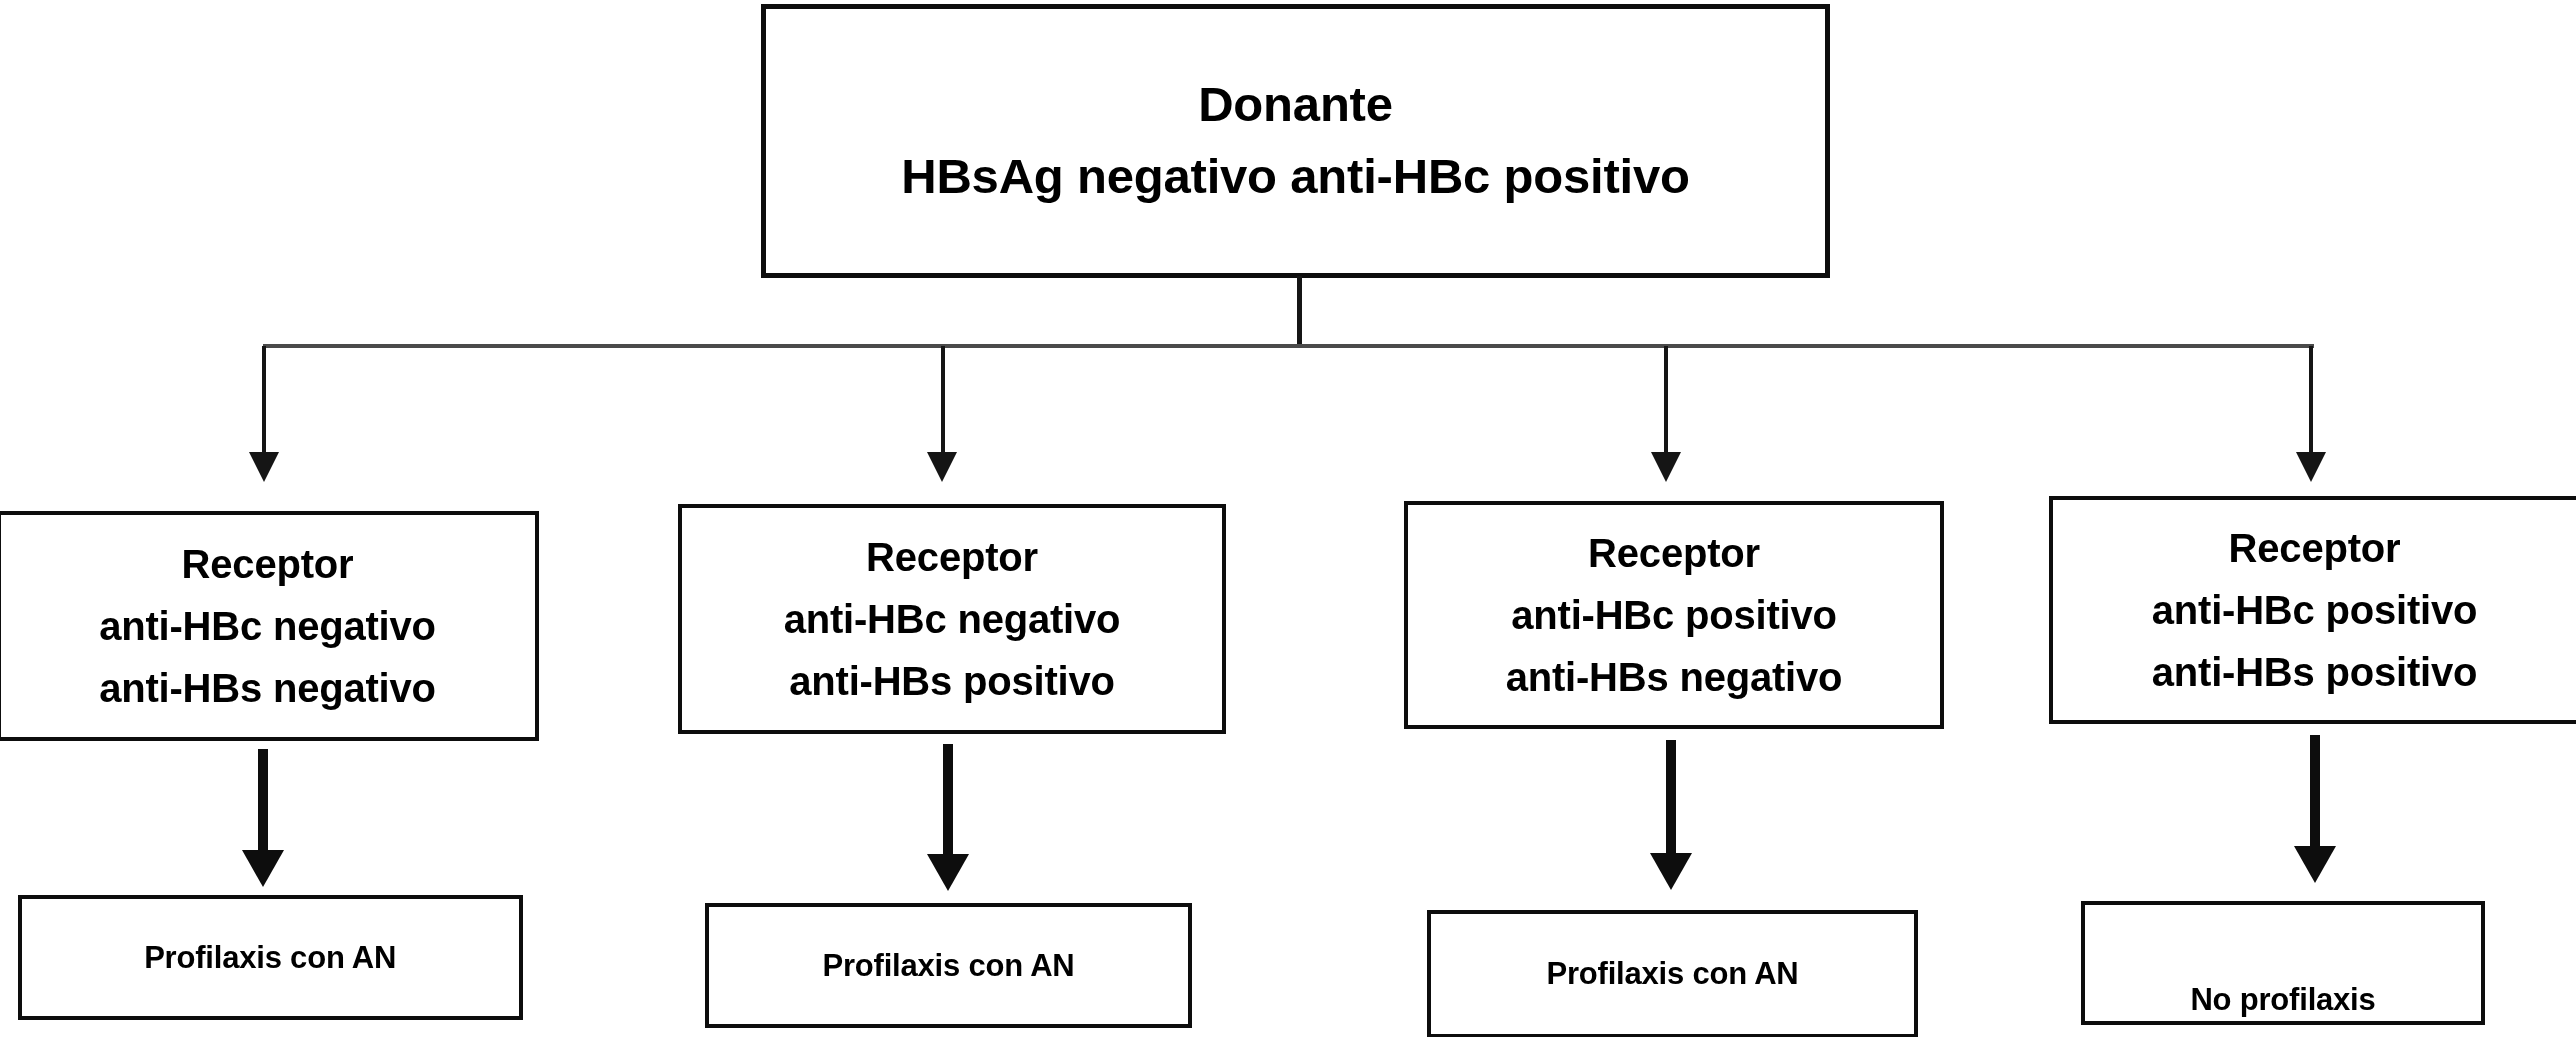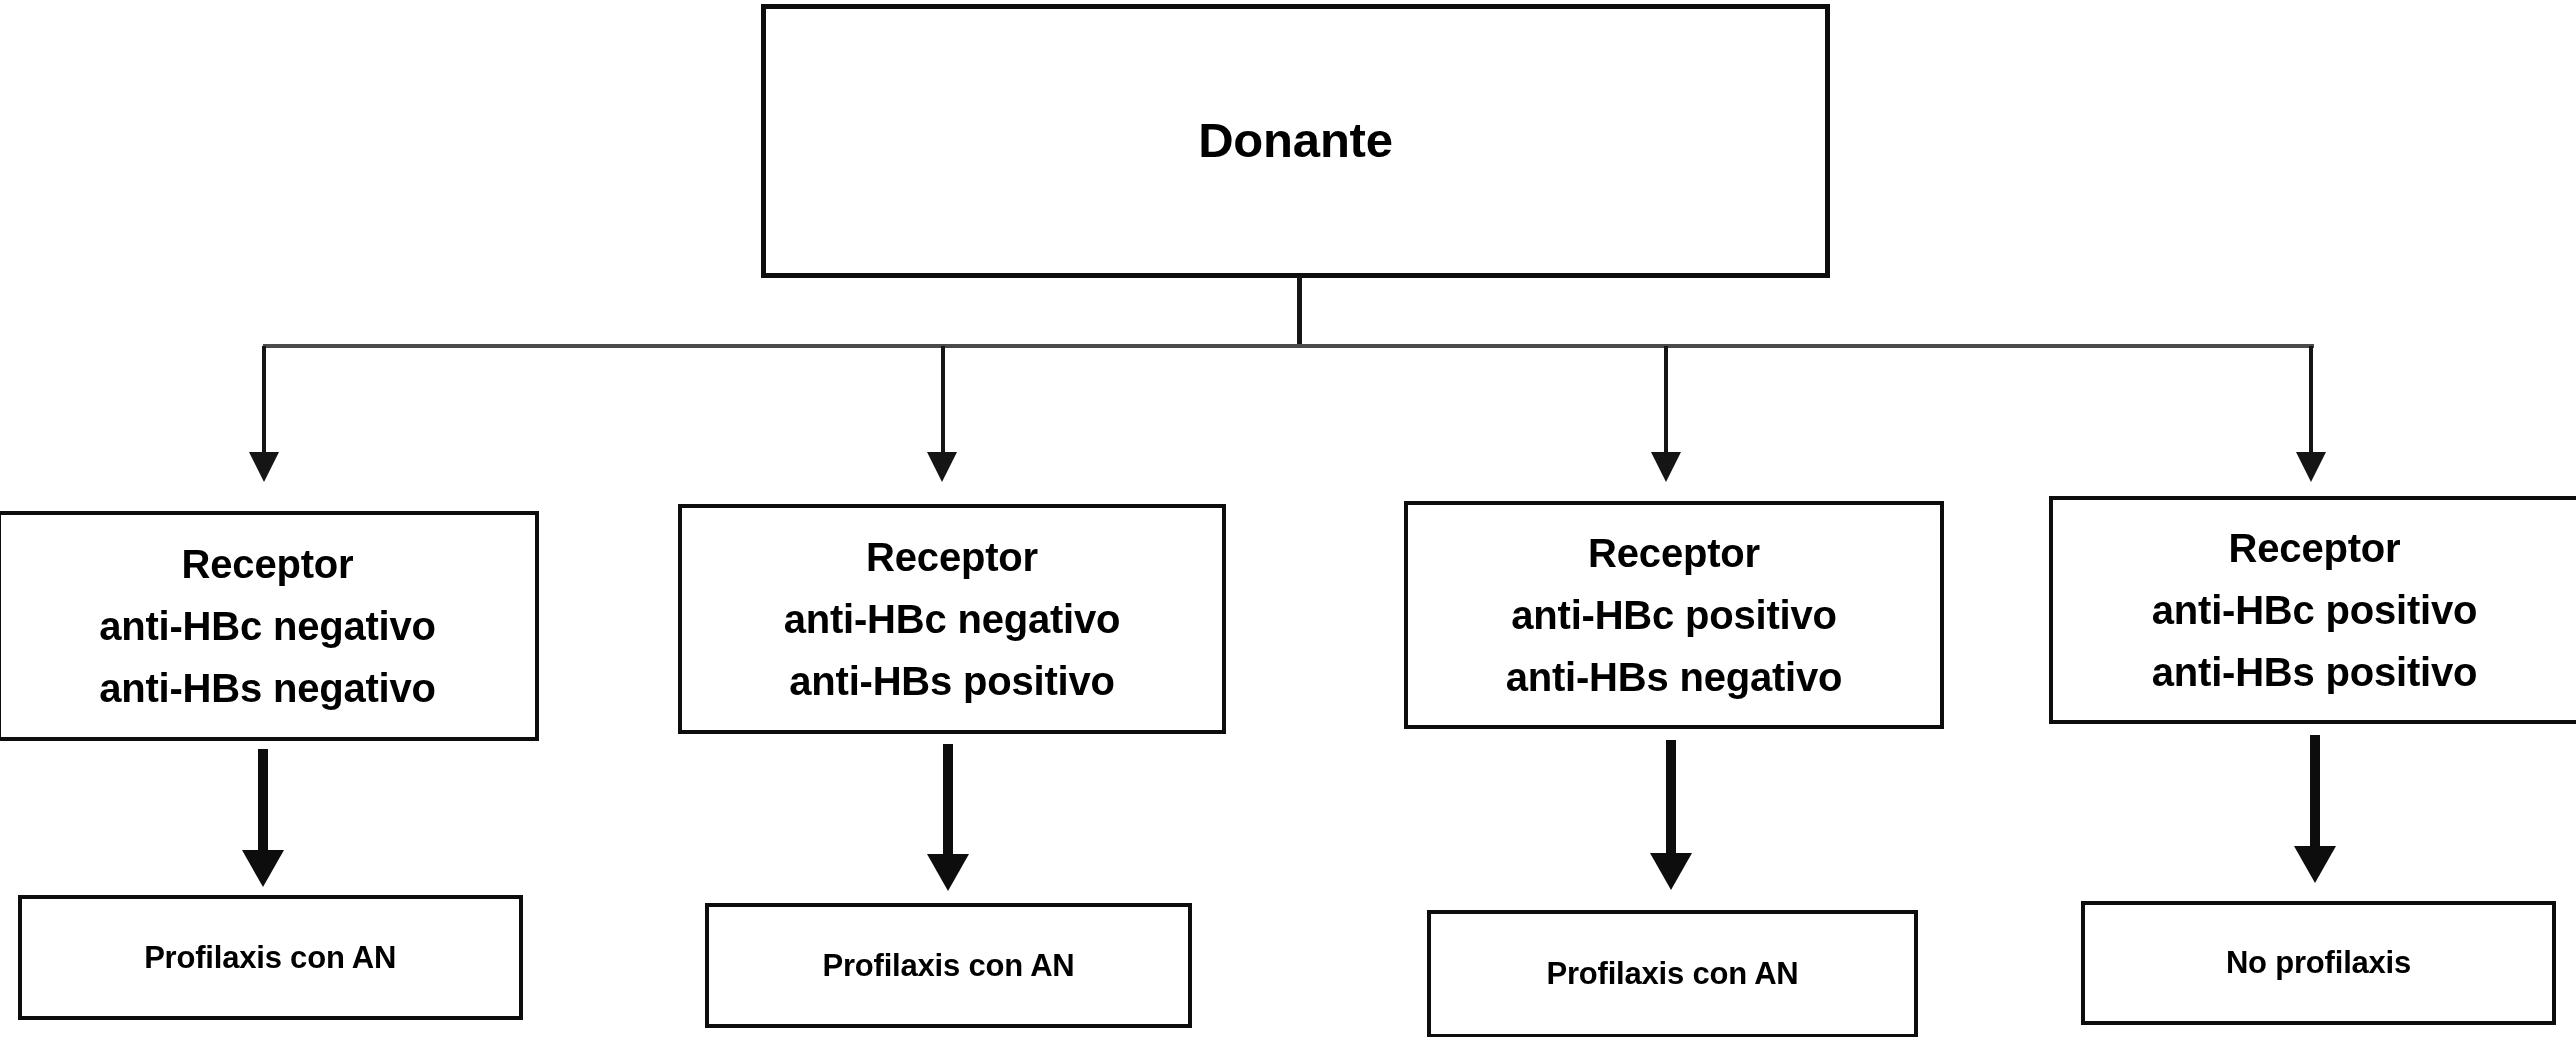--- a/index.html
+++ b/index.html
@@ -57,21 +57,21 @@
   #node-receptor-3 { left: 1404px; top: 501px; width: 540px; height: 228px; }
   #node-receptor-4 { left: 2049px; top: 496px; width: 531px; height: 228px; }
 
   
   .outcome {
     font-size: 31px;
   }
   #node-outcome-1 { left: 17.7px;   top: 895px; width: 505px; height: 125px; }
   #node-outcome-2 { left: 705px;  top: 903px; width: 487px; height: 125px; }
   #node-outcome-3 { left: 1427px; top: 910px; width: 491px; height: 128px; }
-  #node-outcome-4 { left: 2081px; top: 901px; width: 475px; height: 124px; }
+  #node-outcome-4 { left: 2081px; top: 901px; width: 404px; height: 124px; justify-content: flex-end; }
 
   
   .conn {
     position: absolute;
     background: #151515;
   }
   
   #trunk {
     left: 1297px;
     top: 276px;
@@ -136,20 +136,21 @@
   #arrow-stem-4 { left: 2310px; top: 735px;  height: 115px; }
   #arrow-head-4 { left: 2294px; top: 846px; }
 </style>
 </head>
 <body>
 
 <div id="canvas">
 
   <div class="node" id="node-root">
     <span class="line">Donante</span>
+    <span class="line">HBsAg negativo anti-HBc positivo</span>
   </div>
 
   <div class="conn" id="trunk"></div>
   <div class="conn" id="hbar"></div>
 
   <div class="branch" id="branch-1"></div>
   <div class="branch-head" id="branch-head-1"></div>
   <div class="branch" id="branch-2"></div>
   <div class="branch-head" id="branch-head-2"></div>
   <div class="branch" id="branch-3"></div>

